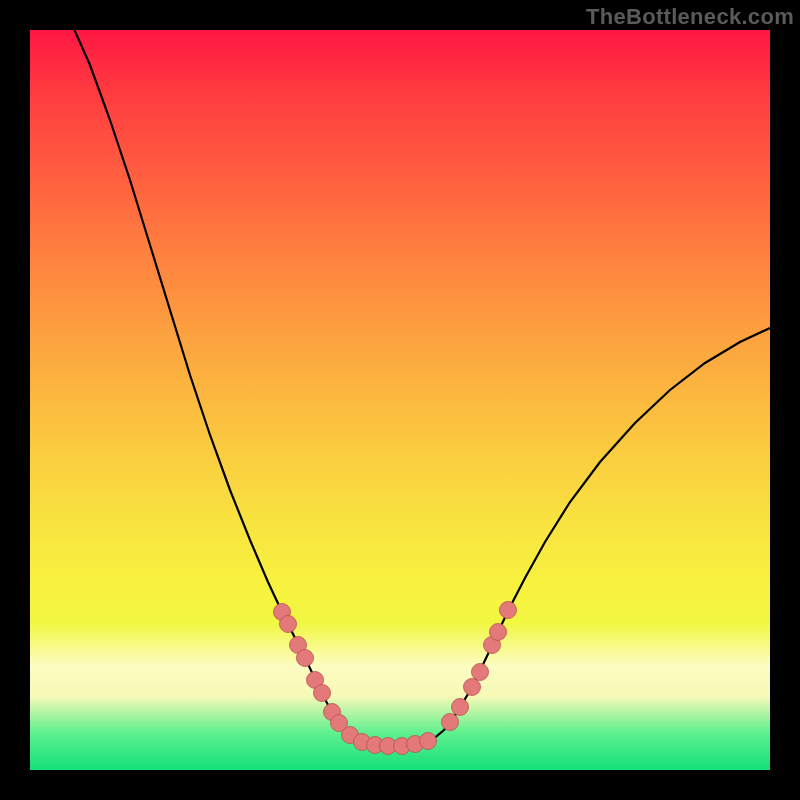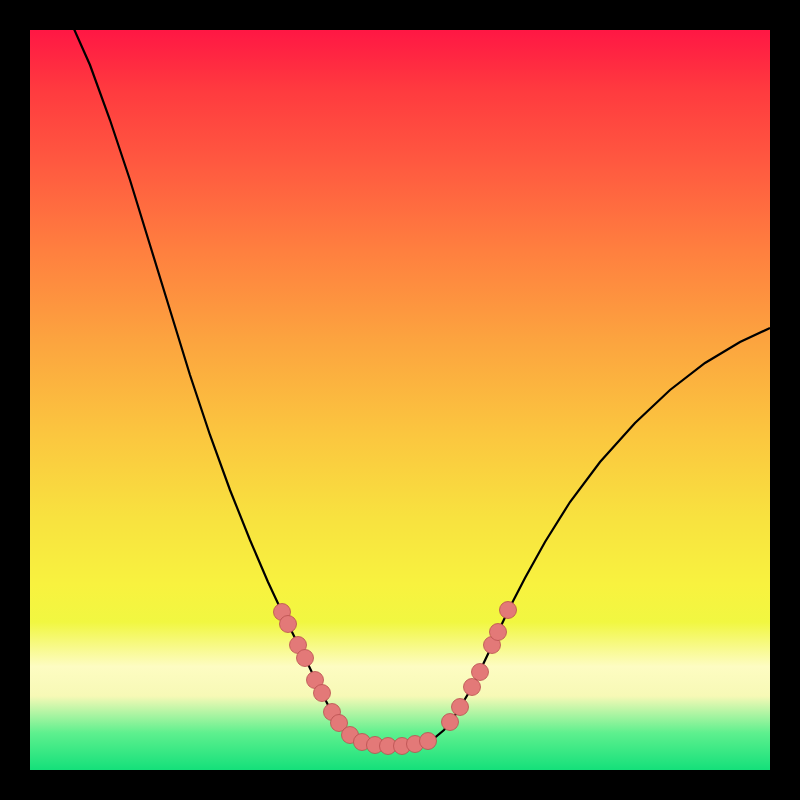--- a/index.html
+++ b/index.html
@@ -58,20 +58,21 @@
     height: 740px;
     pointer-events: none;
   }
 </style>
 </head>
 <body>
 
 <div class="frame">
   <div class="gradient"></div>
 
+  <div class="watermark">TheBottleneck.com</div>
 
   <svg class="curve" viewBox="0 0 740 740" preserveAspectRatio="none">
     <path id="curve-path" fill="none" stroke-width="2.2" d="M 40 -10 L 60 35 L 80 90 L 100 150 L 120 215 L 140 280 L 160 345 L 180 405 L 200 460 L 220 510 L 238 552 L 252 582 L 264 606 L 276 630 L 288 655 L 298 675 L 308 692 L 320 705 L 332 712 L 345 715 L 360 716 L 375 716 L 390 714 L 402 710 L 414 700 L 426 684 L 438 664 L 448 645 L 458 624 L 468 602 L 480 577 L 495 548 L 515 512 L 540 472 L 570 432 L 605 393 L 640 360 L 675 333 L 710 312 L 740 298" stroke="#000000"></path>
     <g id="markers">
         <circle cx="252" cy="582" r="8.5" fill="#e37978" stroke="#b94f4f" stroke-width="0.8"></circle>
         <circle cx="258" cy="594" r="8.5" fill="#e37978" stroke="#b94f4f" stroke-width="0.8"></circle>
         <circle cx="268" cy="615" r="8.5" fill="#e37978" stroke="#b94f4f" stroke-width="0.8"></circle>
         <circle cx="275" cy="628" r="8.5" fill="#e37978" stroke="#b94f4f" stroke-width="0.8"></circle>
         <circle cx="285" cy="650" r="8.5" fill="#e37978" stroke="#b94f4f" stroke-width="0.8"></circle>
         <circle cx="292" cy="663" r="8.5" fill="#e37978" stroke="#b94f4f" stroke-width="0.8"></circle>

